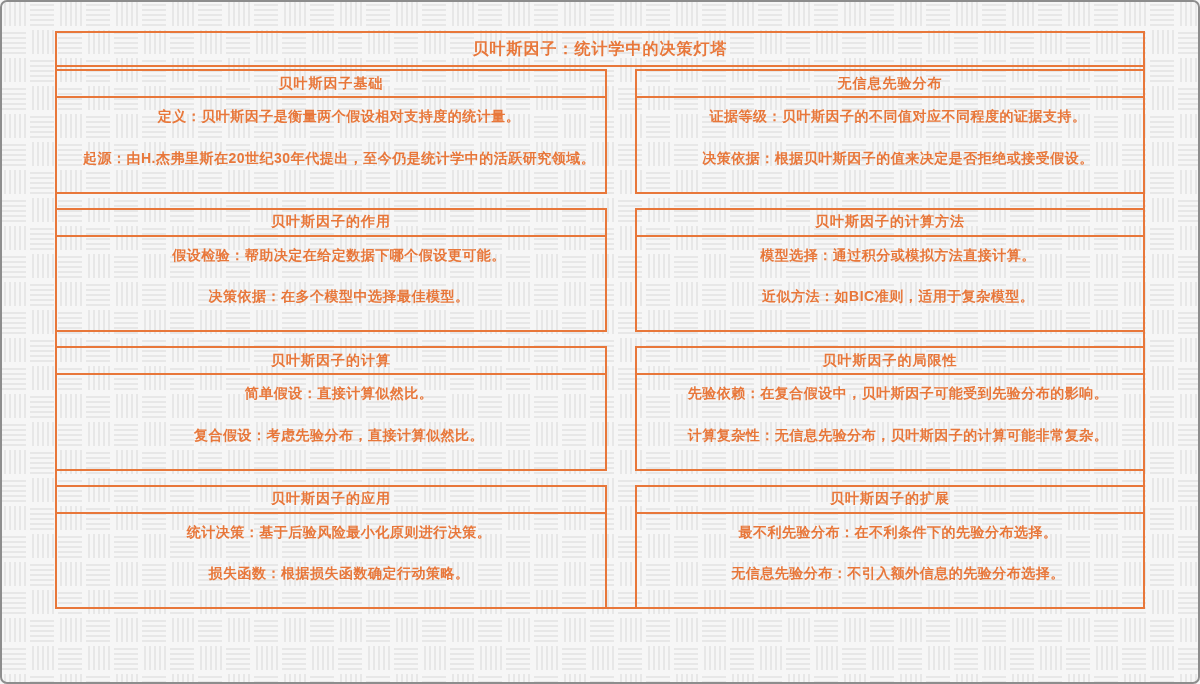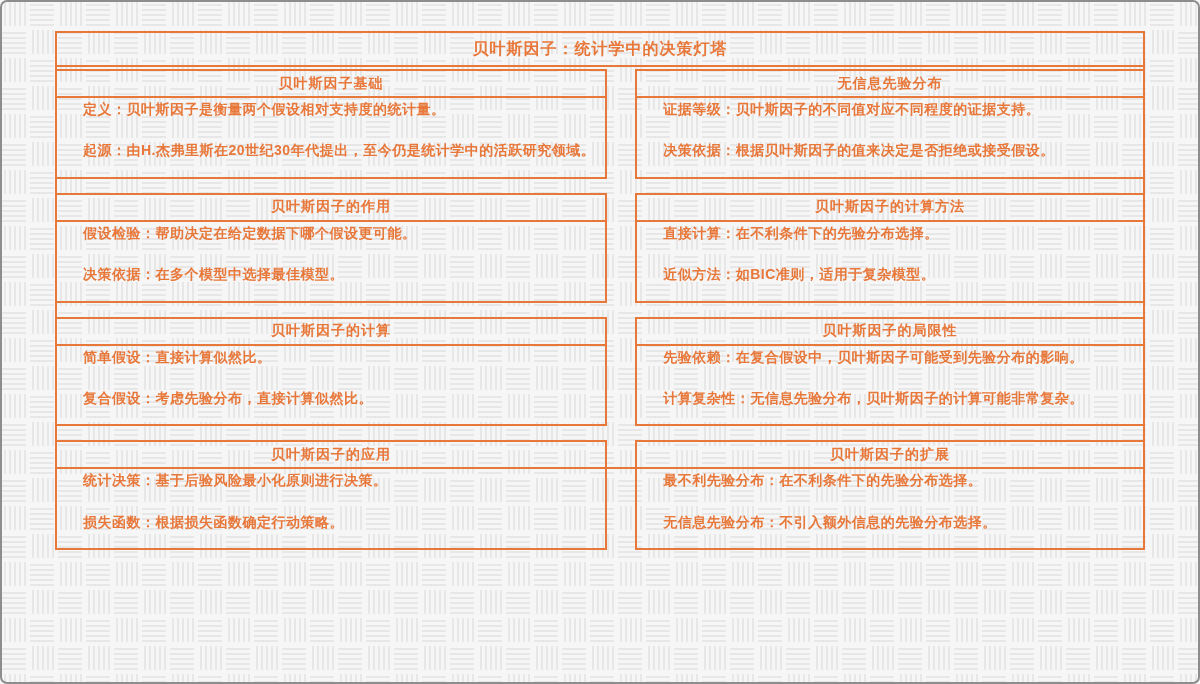--- a/index.html
+++ b/index.html
@@ -18,37 +18,37 @@
     position:absolute; inset:0; z-index:0; display:block;
   }
   .frame{
     position:absolute; inset:0; z-index:5;
     border:2px solid var(--frame);
     border-radius:7px;
     pointer-events:none;
   }
   .board{
     position:absolute; z-index:2;
-    left:55px; top:31px; width:1090px; height:438px;
+    left:55px; top:31px; width:1090px; height:578px;
     border:2px solid var(--accent);
   }
   .board-title{
     height:34px;
     border-bottom:2px solid var(--accent);
     display:flex; align-items:center; justify-content:center;
     color:var(--accent);
     font-size:16px; font-weight:700;
     letter-spacing:1px;
   }
   .grid{
     position:absolute; top:36px; left:-2px; right:-2px; bottom:-2px;
     display:flex; gap:28px;
   }
   .col{
-    flex:1; display:flex; flex-direction:column; gap:14px;
+    flex:1; display:flex; flex-direction:column; gap:14px;text-align:center;
   }
   .sec{
     flex:1; display:flex; flex-direction:column;
     border:2px solid var(--accent);
   }
   .sec-h{
     height:27px; flex:0 0 27px;
     border-bottom:2px solid var(--accent);
     display:flex; align-items:center; justify-content:center;
     color:var(--accent);
@@ -160,21 +160,21 @@
         <div class="sec-h">无信息先验分布</div>
         <div class="sec-b">
           <p class="item">证据等级：贝叶斯因子的不同值对应不同程度的证据支持。</p>
           <p class="item">决策依据：根据贝叶斯因子的值来决定是否拒绝或接受假设。</p>
         </div>
       </div>
 
       <div class="sec">
         <div class="sec-h">贝叶斯因子的计算方法</div>
         <div class="sec-b">
-          <p class="item">直接计算：在不利条件下的先验分布选择。</p>
+          <p class="item">模型选择：通过积分或模拟方法直接计算。</p>
           <p class="item">近似方法：如BIC准则，适用于复杂模型。</p>
         </div>
       </div>
 
       <div class="sec">
         <div class="sec-h">贝叶斯因子的局限性</div>
         <div class="sec-b">
           <p class="item">先验依赖：在复合假设中，贝叶斯因子可能受到先验分布的影响。</p>
           <p class="item">计算复杂性：无信息先验分布，贝叶斯因子的计算可能非常复杂。</p>
         </div>

